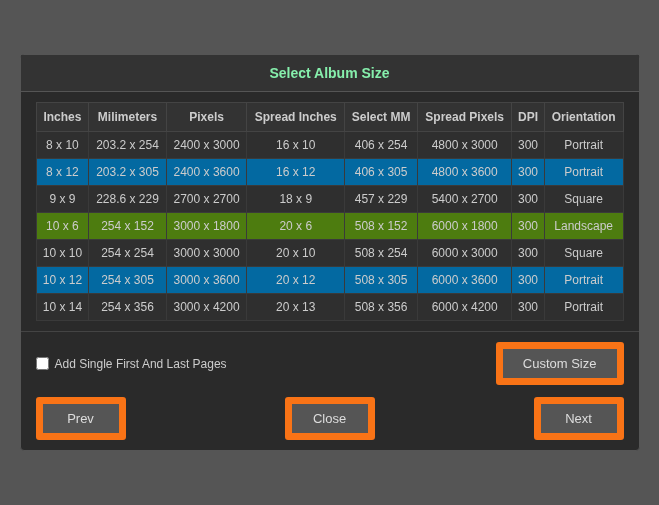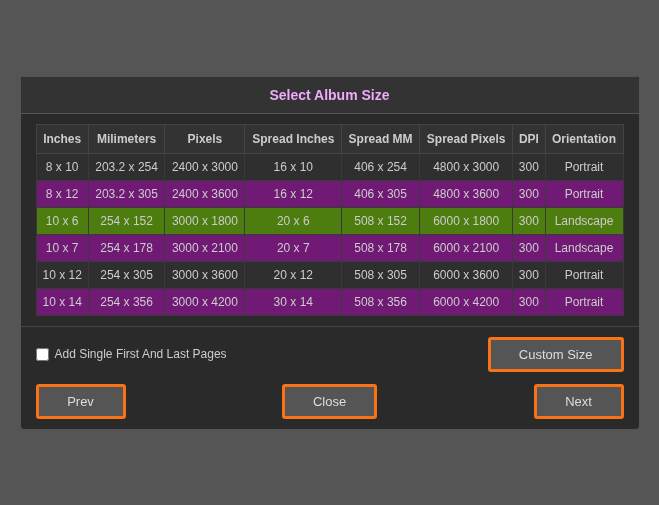--- a/index.html
+++ b/index.html
@@ -19,21 +19,21 @@
       width: 620px;
       padding: 0;
       color: #ddd;
     }
     .dialog-header {
       background: #333;
       text-align: center;
       padding: 10px 0;
       font-size: 14px;
       font-weight: bold;
-      color: #f0abfc;
+      color: #86efac;
       border-bottom: 1px solid #555;
     }
     .table-container {
       padding: 10px 15px;
       max-height: 310px;
       overflow-y: auto;
     }
     table {
       width: 100%;
       border-collapse: collapse;
@@ -43,21 +43,21 @@
       background: #333;
     }
     thead th {
       padding: 7px 5px;
       text-align: center;
       font-weight: bold;
       color: #ccc;
       border: 1px solid #444;
     }
     tbody tr {
-      background: #701a75;
+      background: #0369a1;
     }
     tbody tr:nth-child(odd) {
       background: #2f2f2f;
     }
     tbody tr.selected {
       background: #4d7c0f;
     }
     tbody td {
       padding: 6px 5px;
       text-align: center;
@@ -86,23 +86,23 @@
     .checkbox-label {
       font-size: 12px;
       color: #ccc;
     }
     .custom-size-btn {
       margin-left: auto;
     }
     .btn {
       background: #555;
       color: #ddd;
-      border: 3px solid #f97316;
+      border: 7px solid #f97316;
       border-radius: 3px;
-      padding: 7px 28px;
+      padding: 7px 20px;
       font-size: 13px;
       cursor: pointer;
       min-width: 90px;
     }
     .buttons-row {
       display: flex;
       align-items: center;
       justify-content: space-between;
     }
     .scrollbar-style::-webkit-scrollbar {
@@ -123,21 +123,21 @@
   <div class="dialog-header">Select Album Size</div>
 
   <div class="table-container scrollbar-style">
     <table>
       <thead>
         <tr>
           <th>Inches</th>
           <th>Milimeters</th>
           <th>Pixels</th>
           <th>Spread Inches</th>
-          <th>Spread MM</th>
+          <th>Select MM</th>
           <th>Spread Pixels</th>
           <th>DPI</th>
           <th>Orientation</th>
         </tr>
       </thead>
       <tbody id="table-body">
       <tr>
             <td>8 x 10</td>
             <td>203.2 x 254</td>
             <td>2400 x 3000</td>
@@ -150,55 +150,65 @@
           <tr>
             <td>8 x 12</td>
             <td>203.2 x 305</td>
             <td>2400 x 3600</td>
             <td>16 x 12</td>
             <td>406 x 305</td>
             <td>4800 x 3600</td>
             <td>300</td>
             <td>Portrait</td>
           </tr>
+          <tr>
+            <td>9 x 9</td>
+            <td>228.6 x 229</td>
+            <td>2700 x 2700</td>
+            <td>18 x 9</td>
+            <td>457 x 229</td>
+            <td>5400 x 2700</td>
+            <td>300</td>
+            <td>Square</td>
+          </tr>
           <tr class="selected">
             <td>10 x 6</td>
             <td>254 x 152</td>
             <td>3000 x 1800</td>
             <td>20 x 6</td>
             <td>508 x 152</td>
             <td>6000 x 1800</td>
             <td>300</td>
             <td>Landscape</td>
           </tr>
           <tr>
-            <td>10 x 7</td>
-            <td>254 x 178</td>
-            <td>3000 x 2100</td>
-            <td>20 x 7</td>
-            <td>508 x 178</td>
-            <td>6000 x 2100</td>
-            <td>300</td>
-            <td>Landscape</td>
+            <td>10 x 10</td>
+            <td>254 x 254</td>
+            <td>3000 x 3000</td>
+            <td>20 x 10</td>
+            <td>508 x 254</td>
+            <td>6000 x 3000</td>
+            <td>300</td>
+            <td>Square</td>
           </tr>
           <tr>
             <td>10 x 12</td>
             <td>254 x 305</td>
             <td>3000 x 3600</td>
             <td>20 x 12</td>
             <td>508 x 305</td>
             <td>6000 x 3600</td>
             <td>300</td>
             <td>Portrait</td>
           </tr>
           <tr>
             <td>10 x 14</td>
             <td>254 x 356</td>
             <td>3000 x 4200</td>
-            <td>30 x 14</td>
+            <td>20 x 13</td>
             <td>508 x 356</td>
             <td>6000 x 4200</td>
             <td>300</td>
             <td>Portrait</td>
           </tr>
         </tbody>
     </table>
   </div>
 
   <div class="bottom-section">

